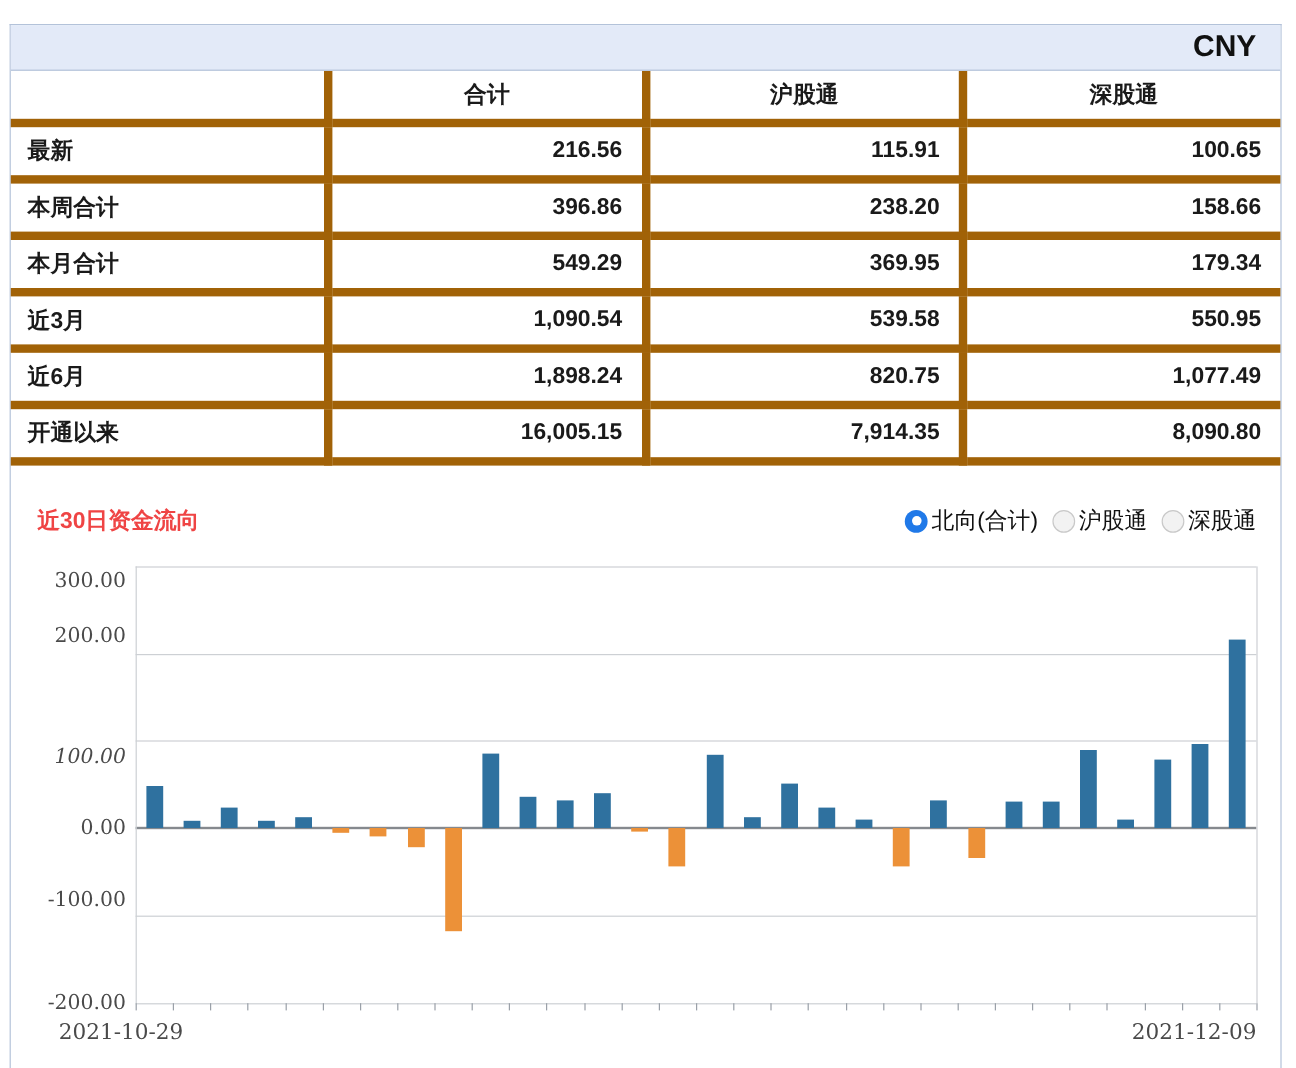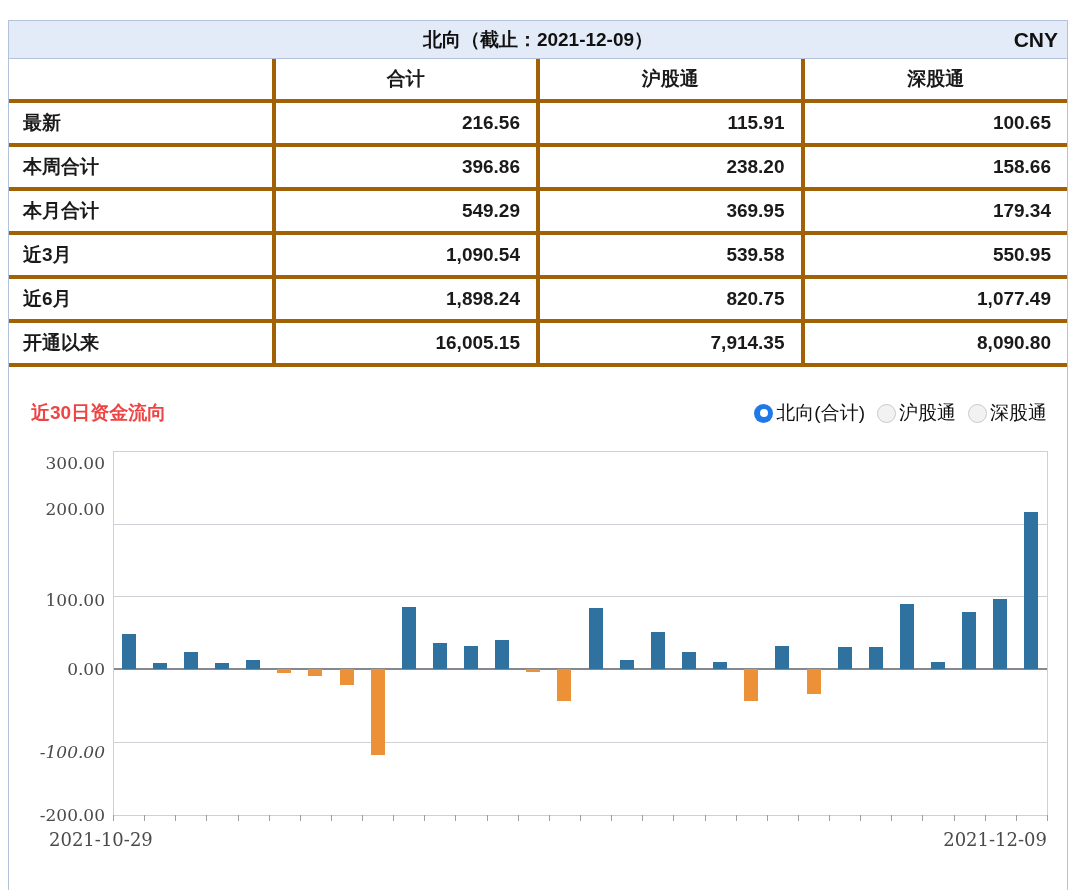--- a/index.html
+++ b/index.html
@@ -3,25 +3,25 @@
 <meta charset="utf-8">
 <style>
   html,body{margin:0;padding:0;background:#ffffff;}
   body{width:1080px;height:890px;position:relative;font-family:"Liberation Sans",sans-serif;overflow:hidden;}
   .panel{position:absolute;left:8px;top:20px;width:1058px;height:870px;
          border-left:1px solid #b3c2d9;border-right:1px solid #b3c2d9;border-top:1px solid #b3c2d9;background:#fff;}
   
   .title-bar{position:relative;height:37px;background:#e3eaf8;border-bottom:1px solid #b3c2d9;
              display:flex;align-items:center;justify-content:center;}
   .title-bar .title{font-size:19px;font-weight:bold;color:#111;}
-  .title-bar .cny{position:absolute;right:9px;top:0;height:37px;display:flex;align-items:center;
-                  font-size:21px;font-weight:bold;color:#111;}
+  .title-bar .cny{position:absolute;right:20px;top:0;height:37px;display:flex;align-items:center;
+                  font-size:25px;font-weight:bold;color:#111;}
   
   table.flow{width:100%;border-collapse:collapse;table-layout:fixed;}
-  table.flow td,table.flow th{border:4px solid #a16207;height:38px;font-size:19px;color:#1a1a1a;overflow:hidden;white-space:nowrap;}
+  table.flow td,table.flow th{border:7px solid #a16207;height:38px;font-size:19px;color:#1a1a1a;overflow:hidden;white-space:nowrap;}
   table.flow th{font-weight:bold;text-align:center;background:#fff;}
   table.flow td.rowlabel{font-weight:bold;text-align:left;padding-left:14px;}
   table.flow td.val{text-align:right;padding-right:16px;font-weight:bold;}
   table.flow tr > *:first-child{border-left:none;}
   table.flow tr > *:last-child{border-right:none;}
   table.flow tr:first-child > *{border-top:none;}
   
   .chart-section{position:relative;}
   .chart-header{display:flex;align-items:center;justify-content:space-between;
                 padding:30px 20px 0 22px;height:32px;}
@@ -41,21 +41,20 @@
   .xtick{position:absolute;font-family:"DejaVu Serif",serif;font-size:18px;color:#4a4a4a;top:390px;}
   .tickmark{position:absolute;width:1px;height:6px;background:#9aa0a8;}
   .bar{position:absolute;width:14px;}
 </style>
 </head>
 <body>
 
 <div class="panel">
 
   <div class="title-bar">
-    <span class="title">北向（截止：2021-12-09）</span>
     <span class="cny">CNY</span>
   </div>
 
   <table class="flow">
     <thead>
       <tr>
         <th></th>
         <th>合计</th>
         <th>沪股通</th>
         <th>深股通</th>
@@ -118,25 +117,25 @@
             <span>深股通</span>
           </div>
         </div>
     </div>
     <div class="chart-wrapper">
         <div class="gridline" style="left: 104px; width: 934px; top: 12px;"></div>
         <div class="ytick" style="left: 4px; top: 24px;">300.00</div>
         <div class="gridline" style="left: 104px; width: 934px; top: 84.7px;"></div>
         <div class="ytick" style="left: 4px; top: 70px;">200.00</div>
         <div class="gridline" style="left: 104px; width: 934px; top: 157.4px;"></div>
-        <div class="ytick" style="left: 4px; top: 161px;">100.00</div>
+        <div class="ytick" style="left: 4px; top: 171px; font-style: italic;">100.00</div>
         <div class="gridline zero" style="left: 104px; width: 934px; top: 229.1px;"></div>
         <div class="ytick" style="left: 4px; top: 230.1px;">0.00</div>
         <div class="gridline" style="left: 104px; width: 934px; top: 302.8px;"></div>
-        <div class="ytick" style="left: 4px; top: 313px; font-style: italic;">-100.00</div>
+        <div class="ytick" style="left: 4px; top: 290px;">-100.00</div>
         <div class="gridline" style="left: 104px; width: 934px; top: 375.5px;"></div>
         <div class="ytick" style="left: 4px; top: 375.5px;">-200.00</div>
         <div class="vline" style="left: 104px; top: 12px; height: 363.5px;"></div>
         <div class="vline" style="left: 1038px; top: 12px; height: 363.5px;"></div>
         <div class="tickmark" style="left: 104px; top: 375.5px;"></div>
         <div class="tickmark" style="left: 135.133px; top: 375.5px;"></div>
         <div class="tickmark" style="left: 166.267px; top: 375.5px;"></div>
         <div class="tickmark" style="left: 197.4px; top: 375.5px;"></div>
         <div class="tickmark" style="left: 228.533px; top: 375.5px;"></div>
         <div class="tickmark" style="left: 259.667px; top: 375.5px;"></div>

